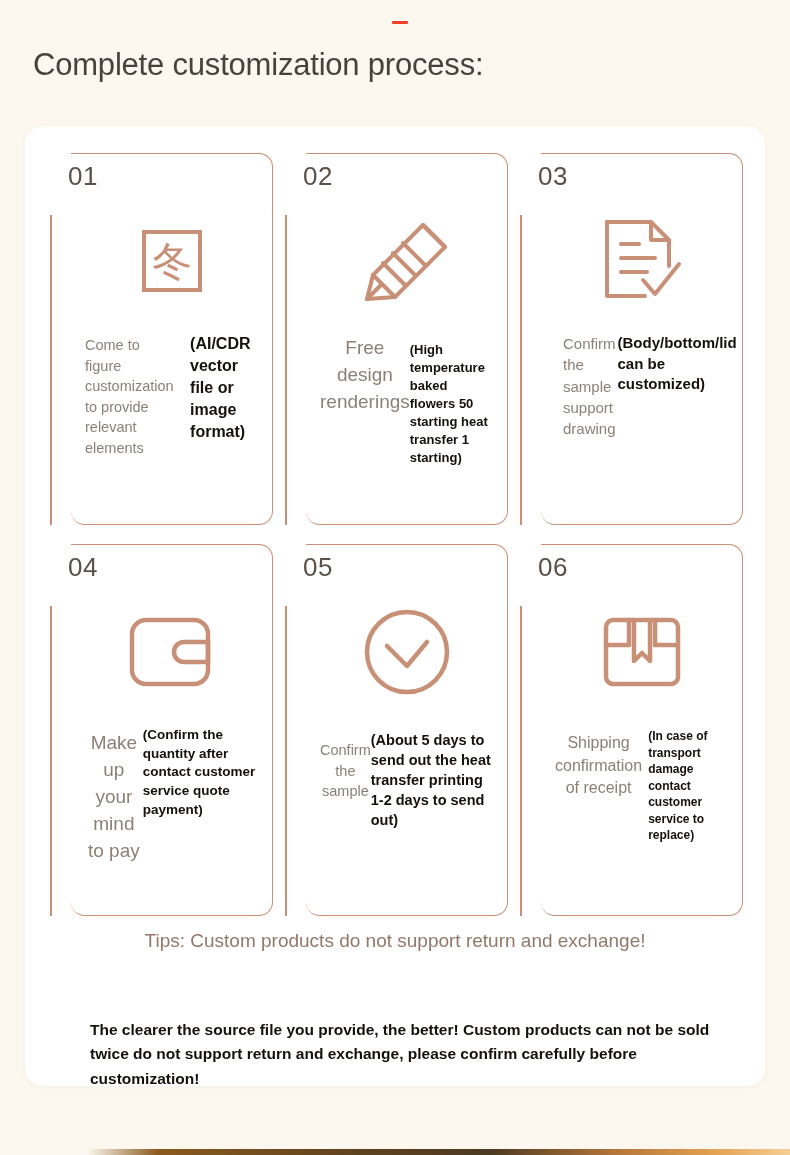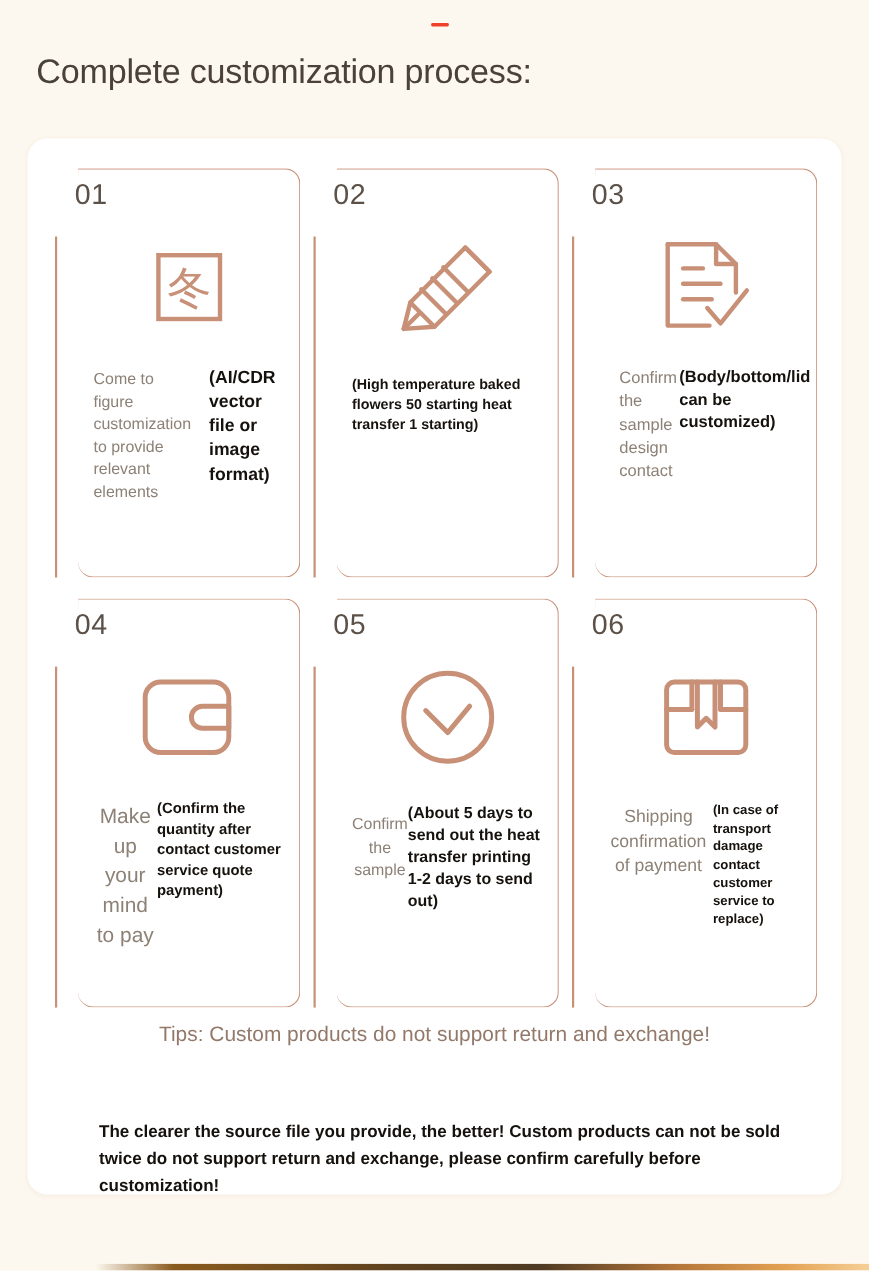--- a/index.html
+++ b/index.html
@@ -231,20 +231,21 @@
               <path d="M14 60 L36 82"></path>
               <path d="M64 10 L86 32"></path>
               <path d="M24 48 L46 70"></path>
               <path d="M34 38 L56 60"></path>
               <path d="M44 28 L66 50"></path>
               <path d="M8 84 L22 70"></path>
             </g>
           </svg>
         </div>
         <div class="card-body">
+          <div class="card-title">Free design renderings</div>
           <div class="card-note">(High temperature baked flowers 50 starting heat transfer 1 starting)</div>
         </div>
       </div>
     </div>
 
     <div class="card c3">
       <div class="frame-box"></div>
       <div class="frame-left"></div>
       <div class="num">03</div>
       <div class="inner">
@@ -255,21 +256,21 @@
               <path d="M8 6 L8 80 L46 80"></path>
               <path d="M52 6 L52 24 L70 24"></path>
               <path d="M22 28 L40 28"></path>
               <path d="M22 42 L56 42"></path>
               <path d="M22 56 L48 56"></path>
               <path d="M44 64 L56 78 L80 48"></path>
             </g>
           </svg>
         </div>
         <div class="card-body">
-          <div class="card-title">Confirm the sample design contact</div>
+          <div class="card-title">Confirm the sample support drawing</div>
           <div class="card-note">(Body/bottom/lid can be customized)</div>
         </div>
       </div>
     </div>
 
     <div class="card c4">
       <div class="frame-box"></div>
       <div class="frame-left"></div>
       <div class="num">04</div>
       <div class="inner">
@@ -319,21 +320,21 @@
               <rect x="5" y="5" width="72" height="64" rx="7"></rect>
               <path d="M5 30 L28 30"></path>
               <path d="M54 30 L77 30"></path>
               <path d="M28 5 L28 30"></path>
               <path d="M54 5 L54 30"></path>
               <path d="M33 5 L33 46 L41 38 L49 46 L49 5"></path>
             </g>
           </svg>
         </div>
         <div class="card-body">
-          <div class="card-title">Shipping confirmation of payment</div>
+          <div class="card-title">Shipping confirmation of receipt</div>
           <div class="card-note">(In case of transport damage contact customer service to replace)</div>
         </div>
       </div>
     </div>
 
   </div>
 </div>
 
 <div class="tips">Tips: Custom products do not support return and exchange!</div>
 <div class="disclaimer">The clearer the source file you provide, the better! Custom products can not be sold twice do not support return and exchange, please confirm carefully before customization!</div>

